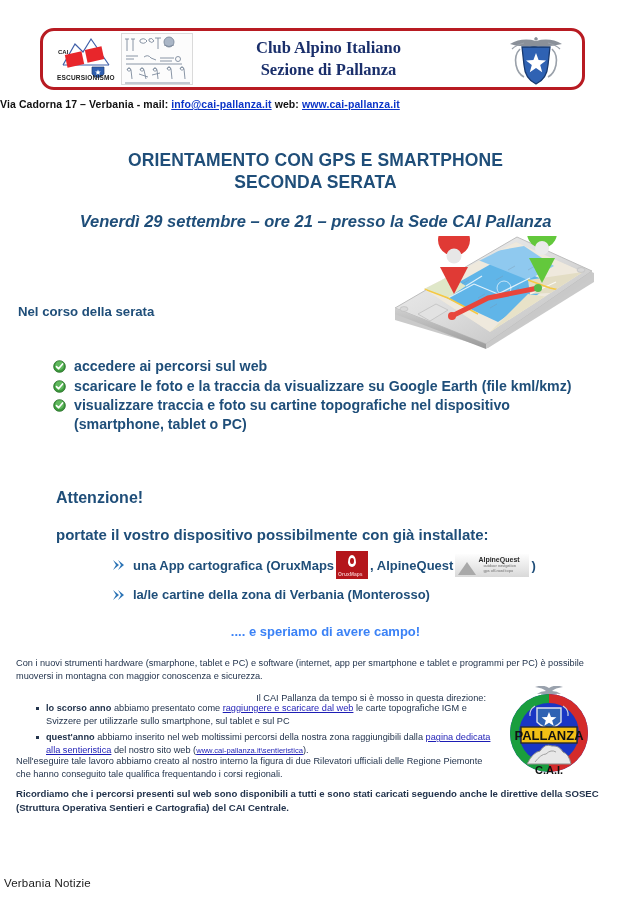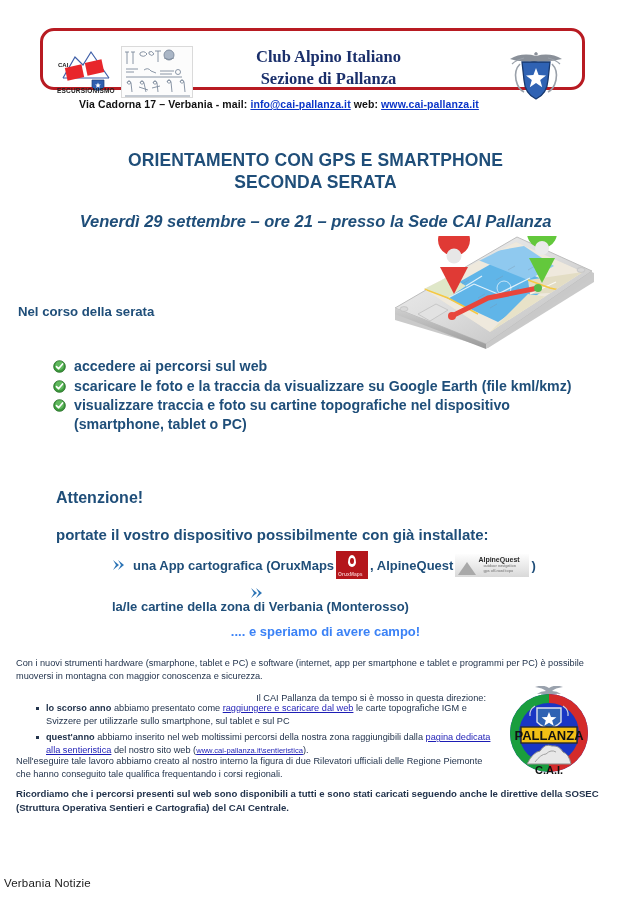--- a/index.html
+++ b/index.html
@@ -28,23 +28,23 @@
     position: absolute;
     left: 40px; top: 28px;
     width: 545px; height: 62px;
     border: 3px solid #b81b22;
     border-radius: 14px;
     box-sizing: border-box;
     background: #fff;
   }
   .hdr-inner {
     display: flex;
-    align-items: flex-start;
+    align-items: center;
     height: 100%;
-    padding: 15px 8px;
+    padding: 3px 8px;
     box-sizing: border-box;
   }
   .logo-cai-esc {
     width: 62px; height: 52px;
     position: relative;
     flex: 0 0 auto;
     margin-left: 4px;
   }
   .logo-cai-esc .mtn {
     position: absolute; left: 6px; top: 3px;
@@ -97,21 +97,20 @@
     width: 64px; height: 56px;
     flex: 0 0 auto;
     margin-right: 6px;
     position: relative;
   }
 
   .addr-line {
     position: absolute;
     left: 0; top: 98px;
     width: 558px;
-    text-align: center;
     font-size: 10.5px;
     font-weight: bold;
     color: #111;
     letter-spacing: .1px;
   }
   .addr-line a {
     color: #0b35c8;
     text-decoration: underline;
   }
 
@@ -196,21 +195,21 @@
   .arrow-row {
     position: absolute;
     left: 112px;
     color: #1f4e79;
     font-weight: bold;
     font-size: 13px;
     display: flex;
     align-items: center;
   }
   .arrow-row.r1 { top: 551px; }
-  .arrow-row.r2 { top: 587px; flex-direction: column; }
+  .arrow-row.r2 { top: 587px; }
   .arrow-ic {
     width: 14px; height: 12px;
     margin-right: 7px;
     flex: 0 0 auto;
   }
   .orux-logo {
     display: inline-block;
     width: 32px; height: 28px;
     background: #b4161b;
     margin: 0 2px;

